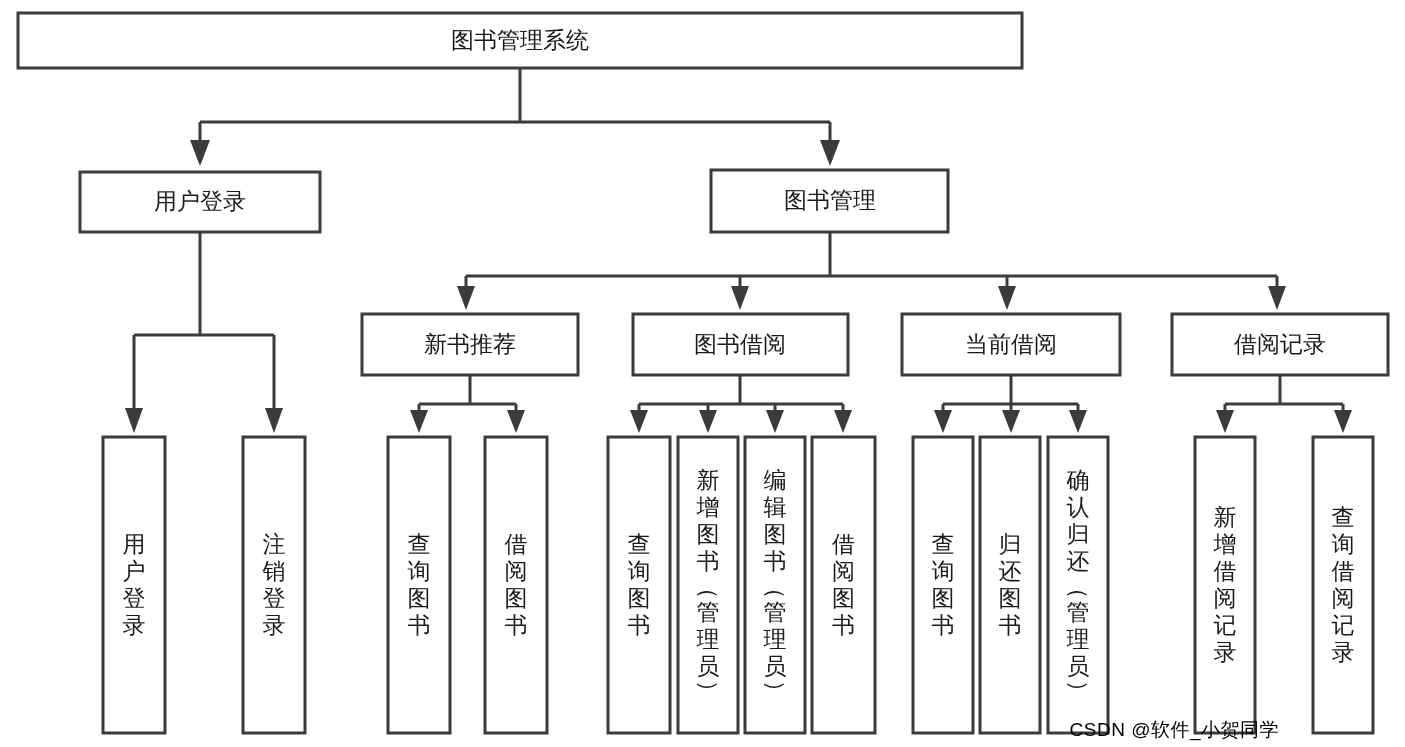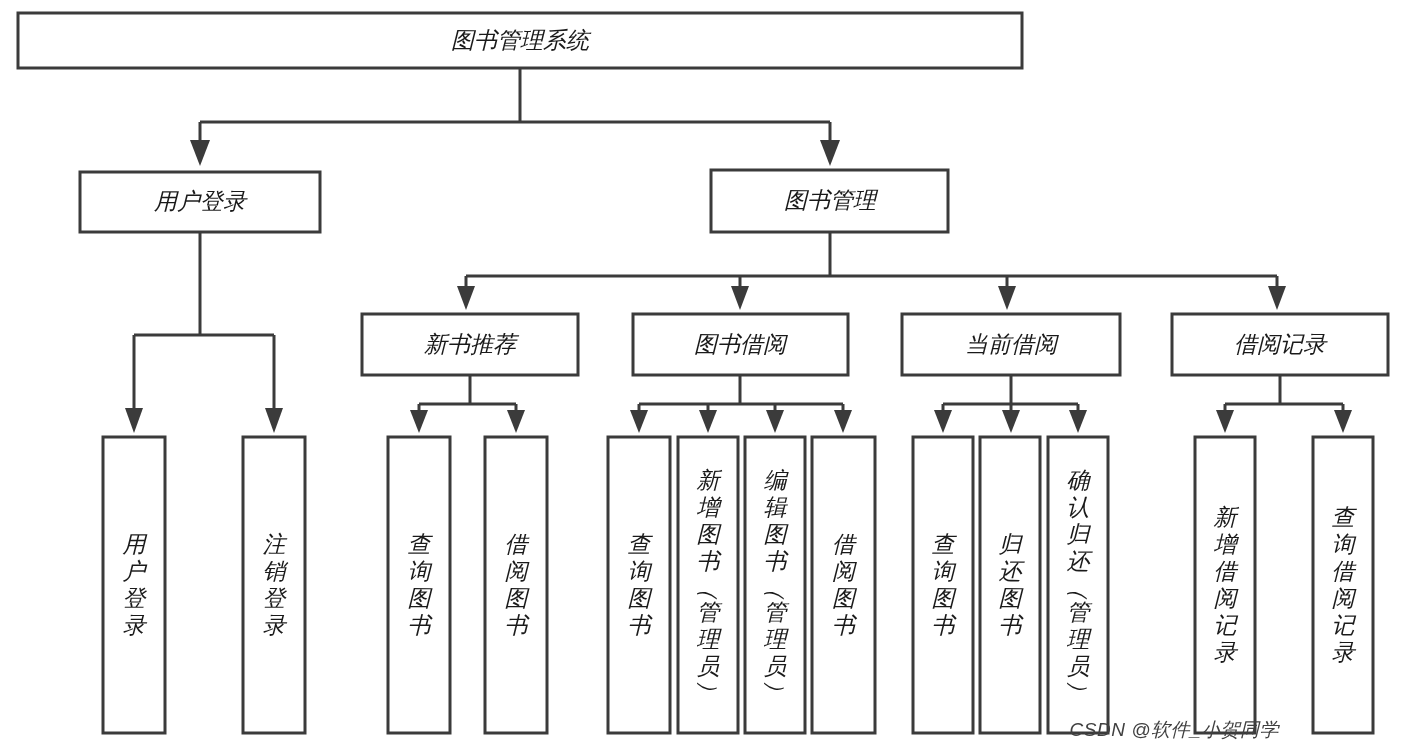--- a/index.html
+++ b/index.html
@@ -11,21 +11,20 @@
     width: 1405px;
     height: 747px;
     font-family: "Liberation Sans", "DejaVu Sans", sans-serif;
     overflow: hidden;
   }
   #diagram-root {
     position: relative;
     width: 1287px;
     height: 747px;
     background: #ffffff;
-    font-style: italic;
   }
   svg#flow-svg {
     position: absolute;
     left: 0;
     top: 0;
     width: 1405px;
     height: 747px;
   }
   .node-box {
     fill: #ffffff;
@@ -70,21 +69,21 @@
   .vlabel span.paren {
     transform: rotate(90deg);
     line-height: 1.0;
   }
   #watermark {
     position: absolute;
     right: 8px;
     bottom: 4px;
     font-family: "Liberation Sans", "DejaVu Sans", sans-serif;
     font-size: 19px;
-    color: #404040;
+    color: #000000;
     letter-spacing: 0.5px;
     white-space: nowrap;
     margin-top: 36px;
   }
 </style>
 </head>
 <body>
 
 <div id="diagram-root">
 

